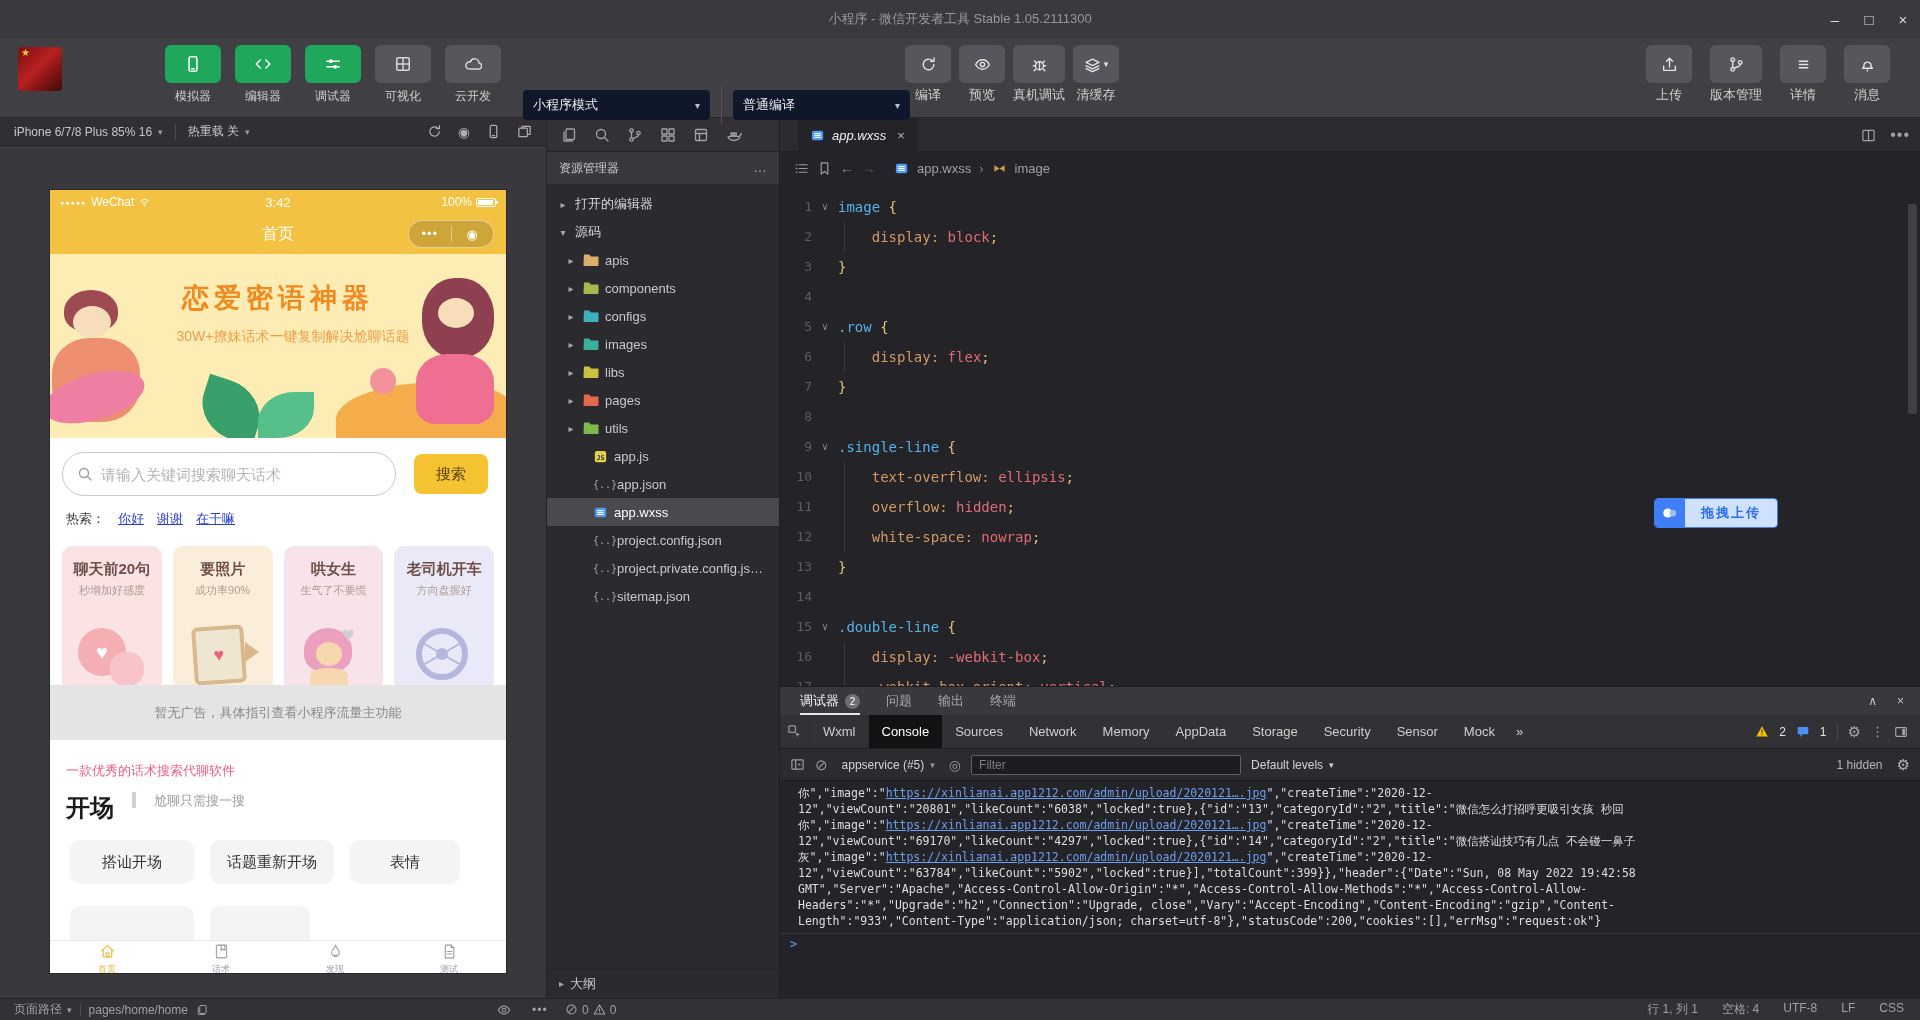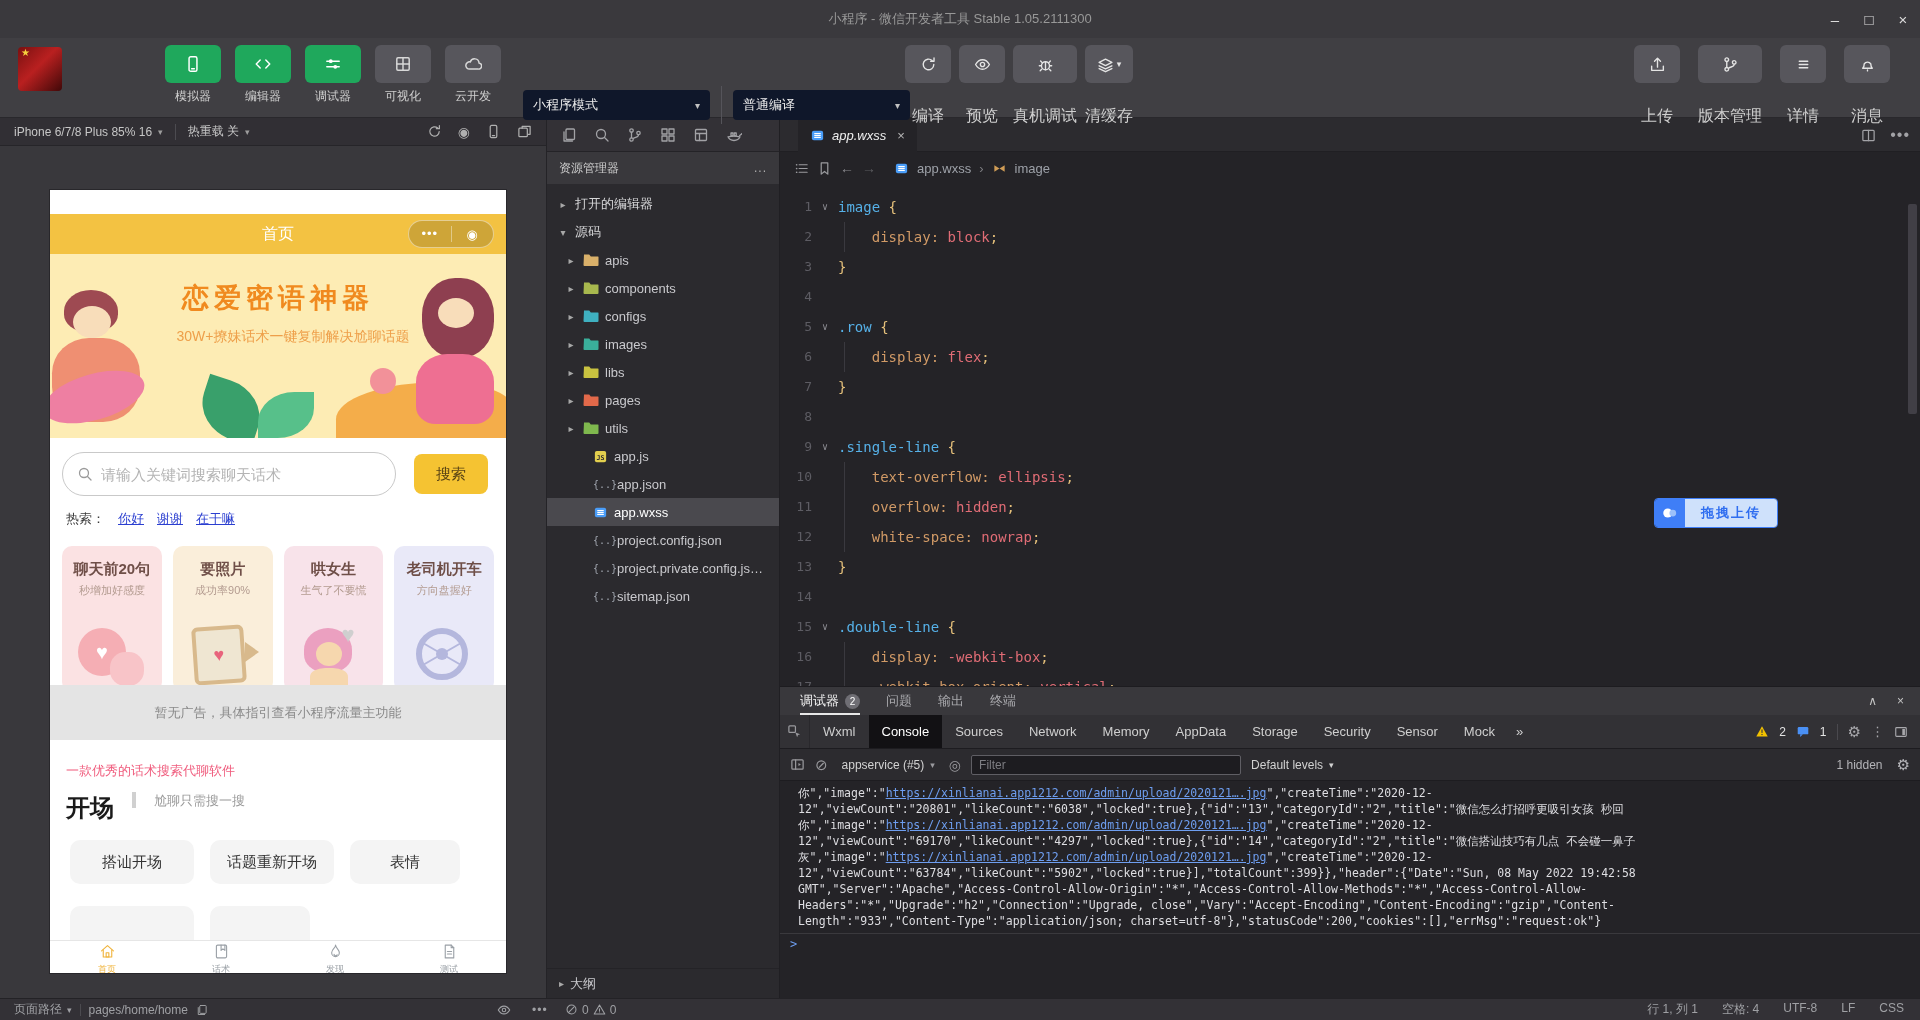--- a/index.html
+++ b/index.html
@@ -29,21 +29,21 @@
   .vbtn .ic{width:18px;height:18px;}
   .select{position:absolute;top:52px;height:30px;background:#0f172a;border-radius:4px;color:#ececec;font-size:13px;display:flex;align-items:center;padding:0 10px;}
   .select .caret{margin-left:auto;color:#c2c2c2;font-size:10px;}
   .sel-mode{left:523px;width:187px;}
   .sel-compile{left:733px;width:177px;}
   .tsep{position:absolute;left:721px;top:48px;width:1px;height:38px;background:#55545a;}
   .actions{position:absolute;left:905px;top:7px;display:flex;gap:8px;}
   .abtn{text-align:center;}
   .abtn .box{height:38px;min-width:46px;padding:0 8px;border-radius:6px;background:#57565c;color:#e4e4e4;display:flex;align-items:center;justify-content:center;gap:3px;}
   .abtn .ic{width:17px;height:17px;}
-  .abtn .lbl{margin-top:23px;font-size:16px;color:#cfcfcf;white-space:nowrap;}
+  .abtn .lbl{margin-top:3px;font-size:13px;color:#cfcfcf;white-space:nowrap;}
   .rightacts{position:absolute;right:30px;top:7px;display:flex;gap:18px;}
 
   
   .main{position:absolute;left:0;top:118px;width:100%;bottom:22px;}
 
   
   .sim{position:absolute;left:0;top:0;width:546px;height:100%;background:#39383c;}
   .devicebar{position:absolute;left:0;top:0;width:100%;height:28px;background:#312f34;border-bottom:1px solid #262529;display:flex;align-items:center;color:#c6c6c6;font-size:12px;}
   .devicebar .dsep{width:1px;height:16px;background:#4c4b50;margin:0 12px;}
   .devicebar .caret{font-size:9px;color:#9d9d9d;margin-left:5px;}
@@ -414,20 +414,37 @@
         <span class="ic" id="ic-simdual">
             <svg viewBox="0 0 16 16">
               <rect x="2" y="4.5" width="9" height="9" rx="1"></rect>
               <path d="M5.5 4.5V2.5h8.5v8.5h-2"></path>
             </svg>
           </span>
       </span>
     </div>
 
     <div class="phone">
+      <div class="p-status">
+        <span class="p-dots">●●●●●</span>
+        <span>WeChat</span>
+        <span class="ic p-wifi" id="ic-wifi">
+            <svg viewBox="0 0 16 16">
+              <path d="M2.2 5.8a9 9 0 0 1 11.6 0M4.4 8.2a6 6 0 0 1 7.2 0M6.6 10.6a3 3 0 0 1 2.8 0" stroke="#fff" stroke-width="1.4"></path>
+              <circle cx="8" cy="12.8" r="1" fill="#fff" stroke="none"></circle>
+            </svg>
+          </span>
+        <span class="p-time">3:42</span>
+        <span class="p-batwrap">
+          <span>100%</span>
+          <span class="p-bat">
+              <i></i>
+            </span>
+        </span>
+      </div>
       <div class="p-nav">
         <span class="t">首页</span>
         <span class="capsule">
           <span class="half cdots">•••</span>
           <span class="divi"></span>
           <span class="half" style="font-size:13px">◉</span>
         </span>
       </div>
       <div class="banner">
         <div class="bt">恋爱密语神器</div>

